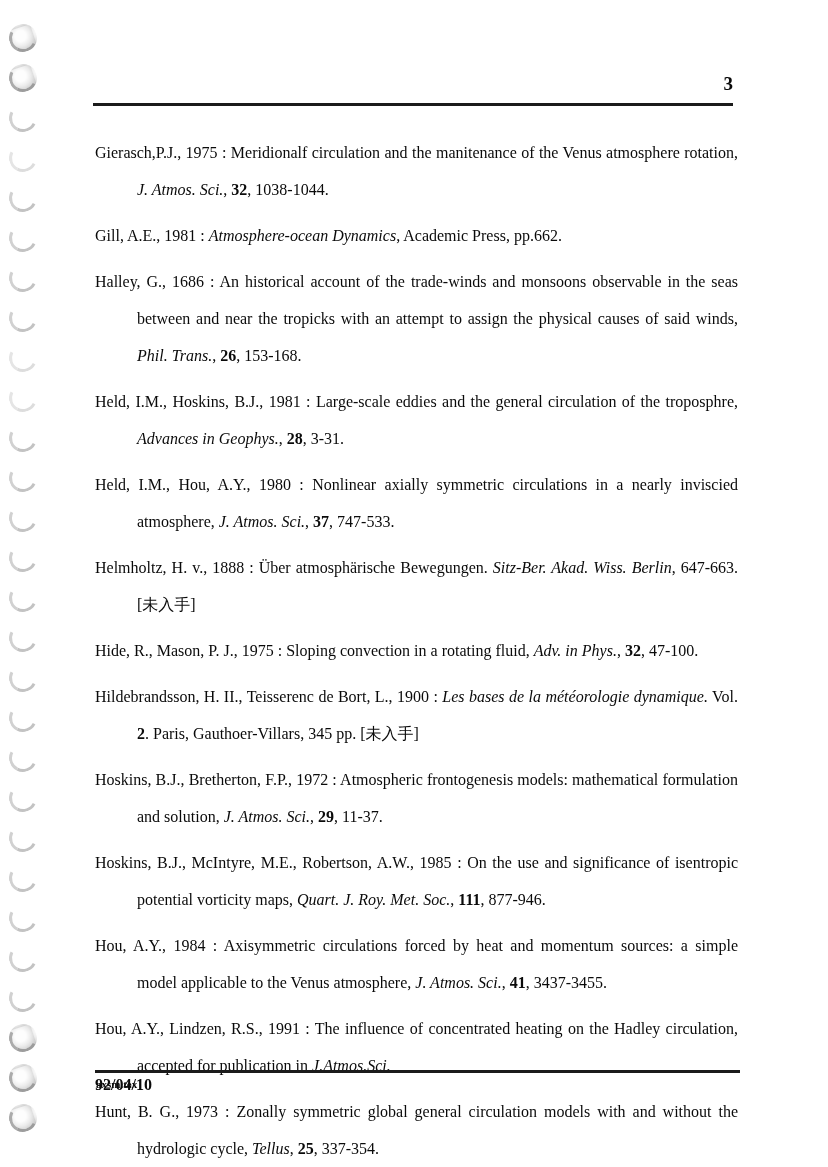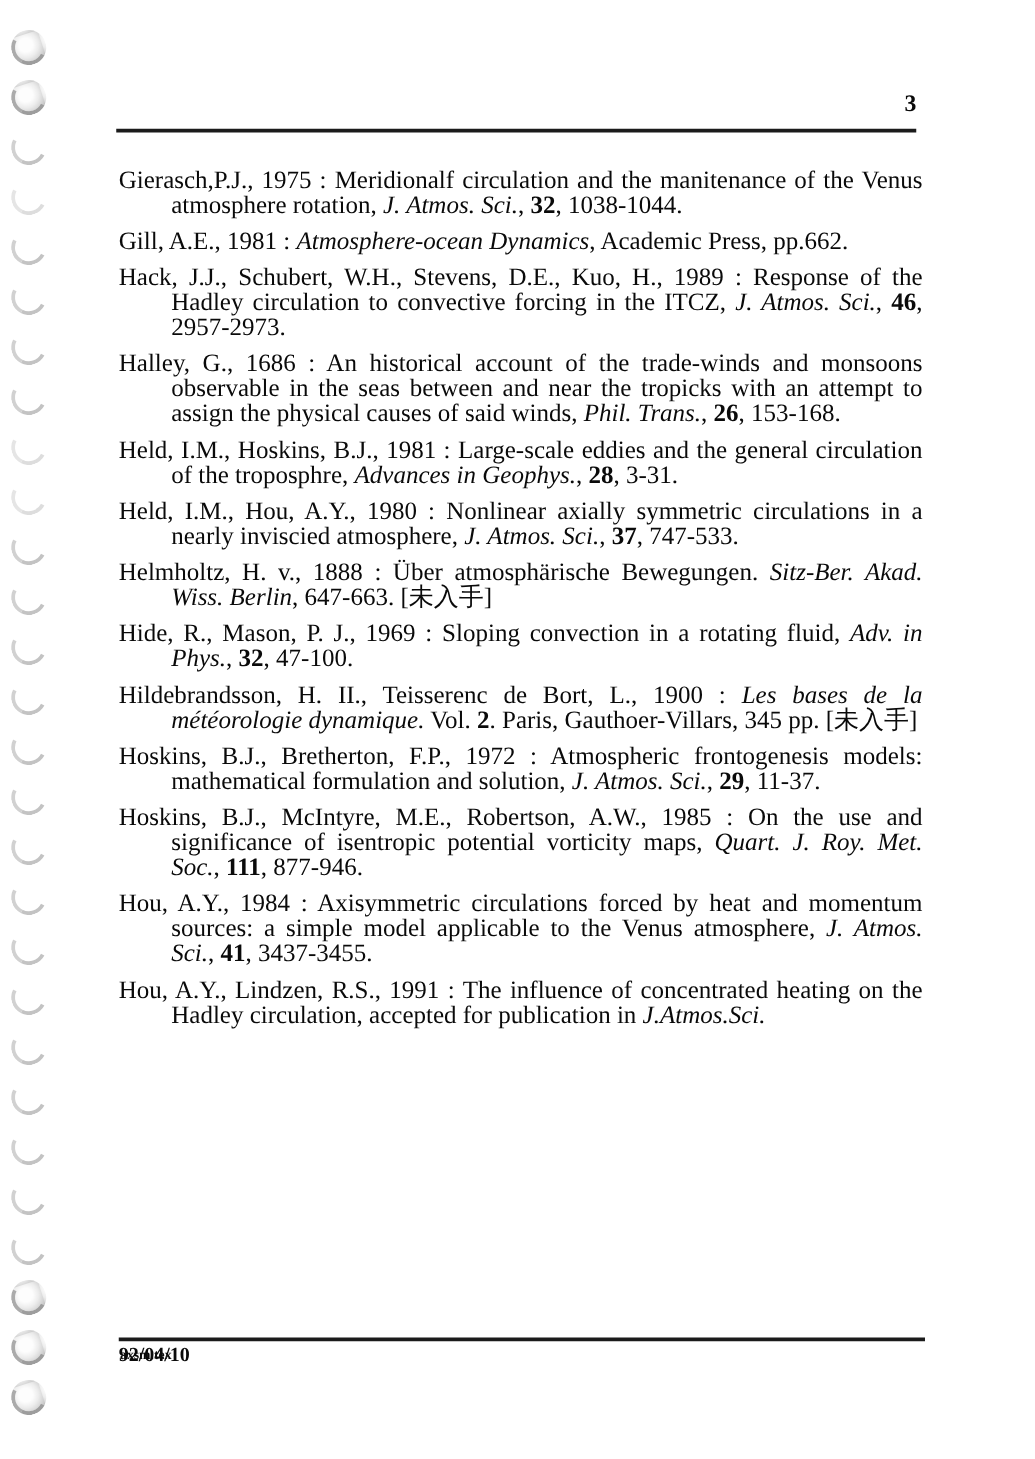--- a/index.html
+++ b/index.html
@@ -61,22 +61,22 @@
     position: absolute;
     top: 134px;
     left: 95px;
     width: 643px;
   }
   .ref {
     margin: 0 0 9px 0;
     padding-left: 42px;
     text-indent: -42px;
     text-align: justify;
-    font-size: 20px;
-    line-height: 20px;
+    font-size: 16px;
+    line-height: 37px;
   }
   .ref .it { font-style: italic; }
   .ref .bd { font-weight: bold; }
 
   .footer-rule {
     position: absolute;
     top: 1070px;
     left: 95px;
     width: 645px;
     height: 3px;
@@ -134,31 +134,31 @@
       <div class="hole shaded" style="top: 1104px;"></div>
     </div>
 
   <div class="page-number">3</div>
 
   <div class="header-rule"></div>
 
   <main class="references">
       <p class="ref"><span>Gierasch,P.J., 1975 : Meridionalf circulation and the manitenance of the Venus atmosphere rotation, </span><span class="it">J. Atmos. Sci.</span><span>, </span><span class="bd">32</span><span>, 1038-1044.</span></p>
       <p class="ref"><span>Gill, A.E., 1981 : </span><span class="it">Atmosphere-ocean Dynamics</span><span>, Academic Press, pp.662.</span></p>
-      <p class="ref"><span>Hack, J.J., Schubert, W.H., Stevens, D.E., Kuo, H., 1989 : Response of the Hadley circulation to convective forcing in the ITCZ, </span><span class="it">J. Atmos. Sci.</span><span>, </span><span class="bd">46</span><span>, 2957-2973.</span></p>
       <p class="ref"><span>Halley, G., 1686 : An historical account of the trade-winds and monsoons observable in the seas between and near the tropicks with an attempt to assign the physical causes of said winds, </span><span class="it">Phil. Trans.</span><span>, </span><span class="bd">26</span><span>, 153-168.</span></p>
       <p class="ref"><span>Held, I.M., Hoskins, B.J., 1981 : Large-scale eddies and the general circulation of the troposphre, </span><span class="it">Advances in Geophys.</span><span>, </span><span class="bd">28</span><span>, 3-31.</span></p>
       <p class="ref"><span>Held, I.M., Hou, A.Y., 1980 : Nonlinear axially symmetric circulations in a nearly inviscied atmosphere, </span><span class="it">J. Atmos. Sci.</span><span>, </span><span class="bd">37</span><span>, 747-533.</span></p>
       <p class="ref"><span>Helmholtz, H. v., 1888 : Über atmosphärische Bewegungen.  </span><span class="it">Sitz-Ber.  Akad.  Wiss. Berlin</span><span>, 647-663. [未入手]</span></p>
-      <p class="ref"><span>Hide, R., Mason, P. J., 1969 : Sloping convection in a rotating fluid, </span><span class="it">Adv. in Phys.</span><span>, </span><span class="bd">32</span><span>, 47-100.</span></p>
+      <p class="ref"><span>Hide, R., Mason, P. J., 1975 : Sloping convection in a rotating fluid, </span><span class="it">Adv. in Phys.</span><span>, </span><span class="bd">32</span><span>, 47-100.</span></p>
       <p class="ref"><span>Hildebrandsson, H. II., Teisserenc de Bort, L., 1900 : </span><span class="it">Les bases de la météorologie dynamique.</span><span> Vol. </span><span class="bd">2</span><span>. Paris, Gauthoer-Villars, 345 pp. [未入手]</span></p>
       <p class="ref"><span>Hoskins, B.J., Bretherton, F.P., 1972 : Atmospheric frontogenesis models: mathematical formulation and solution, </span><span class="it">J. Atmos. Sci.</span><span>, </span><span class="bd">29</span><span>, 11-37.</span></p>
       <p class="ref"><span>Hoskins, B.J., McIntyre, M.E., Robertson, A.W., 1985 : On the use and significance of isentropic potential vorticity maps, </span><span class="it">Quart. J. Roy. Met. Soc.</span><span>, </span><span class="bd">111</span><span>, 877-946.</span></p>
       <p class="ref"><span>Hou, A.Y., 1984 : Axisymmetric circulations forced by heat and momentum sources: a simple model applicable to the Venus atmosphere, </span><span class="it">J. Atmos. Sci.</span><span>, </span><span class="bd">41</span><span>, 3437-3455.</span></p>
       <p class="ref"><span>Hou, A.Y., Lindzen, R.S., 1991 : The influence of concentrated heating on the Hadley circulation, accepted for publication in </span><span class="it">J.Atmos.Sci.</span></p>
+      <p class="ref"><span>Hunt, B. G., 1973 : Zonally symmetric global general circulation models with and without the hydrologic cycle, </span><span class="it">Tellus</span><span>, </span><span class="bd">25</span><span>, 337-354.</span></p>
     </main>
 
   <div class="footer-rule"></div>
 
   <div class="footer-left">axsm.tex</div>
 
   <div class="footer-right">92/04/10</div>
 
 </div>
 

